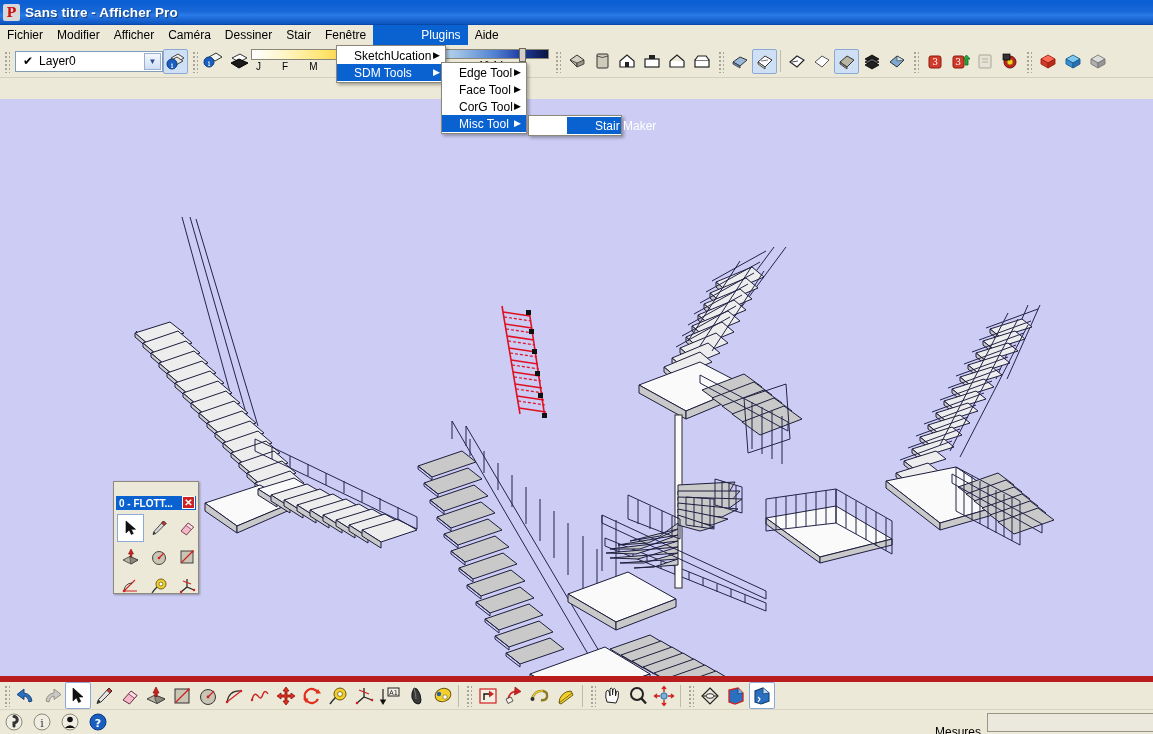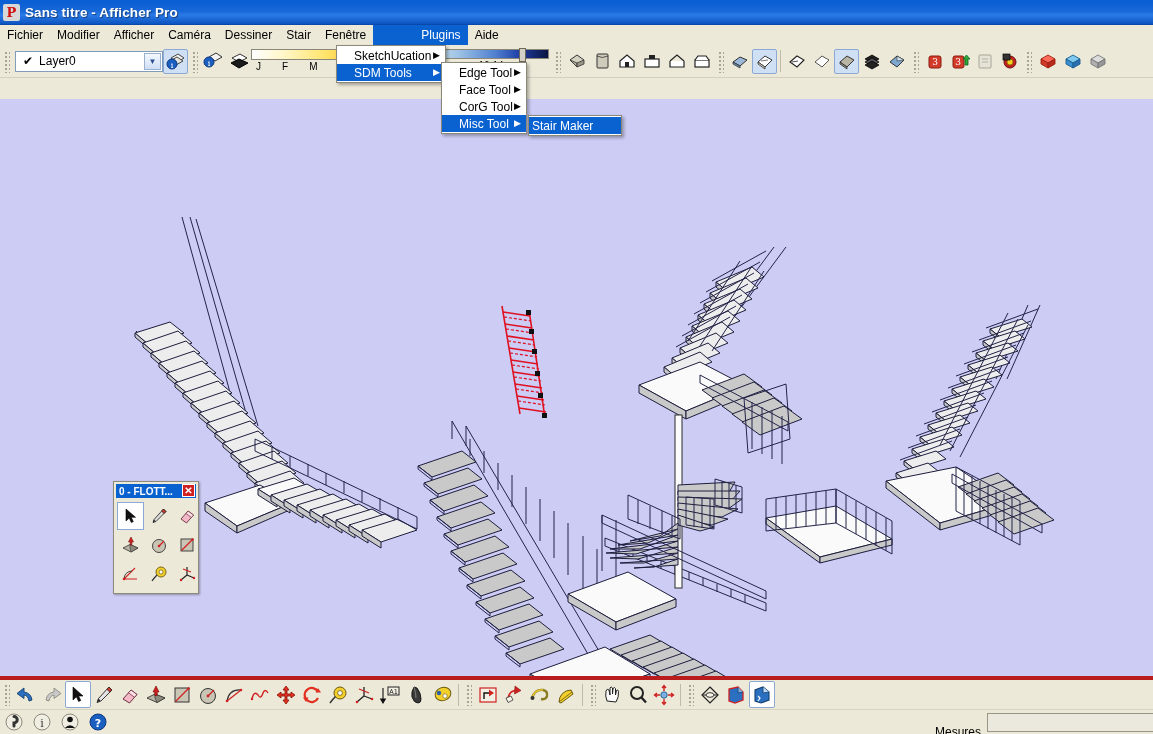--- a/index.html
+++ b/index.html
@@ -121,21 +121,21 @@
   }
   .viewport svg { display: block; }
 
   
   .float-tb {
     position: absolute; left: 113px; top: 481px; width: 86px; height: 113px;
     background: #ece9d8; border: 1px solid #8d8a7c;
     box-shadow: 1px 1px 2px rgba(0,0,0,.3);
   }
   .float-tb-title {
-    height: 14px; margin: 2px 2px 0 2px;
+    height: 14px; margin: 14px 2px 0 2px;
     background: #0a62d0; color: #fff; font-size: 10px; font-weight: bold;
     display: flex; align-items: center; padding-left: 3px; position: relative;
   }
   .float-close {
     position: absolute; right: 1px; top: 0px; width: 13px; height: 13px;
     background: #d02020; color: #fff; font-size: 10px; font-weight: bold;
     display: flex; align-items: center; justify-content: center;
     border: 1px solid #fff;
   }
   .float-grid {
@@ -143,21 +143,21 @@
     gap: 1px; padding: 4px 0 0 3px;
   }
   .float-cell {
     width: 27px; height: 28px; display: flex; align-items: center; justify-content: center;
   }
   .float-cell.sel { border: 1px solid #8ca9d6; background: #fff; }
 
   
   .bottom-tb {
     position: absolute; left: 0; top: 676px; width: 1153px; height: 33px;
-    background: #ece9d8; border-top: 4px solid #b91c1c;
+    background: #ece9d8; border-top: 6px solid #b91c1c;
     display: flex; align-items: center;
   }
   .btn28 {
     width: 26px; height: 27px; flex: 0 0 auto;
     display: flex; align-items: center; justify-content: center;
   }
   .btn28.pressed { border: 1px solid #8ca9d6; background: #fff; border-radius: 2px; }
 
   
   .statusbar {
@@ -183,21 +183,21 @@
     height: 17px; display: flex; align-items: center;
     padding: 0 6px 0 17px; white-space: nowrap; position: relative;
   }
   .menu-item.hl { background: #0a62d0; color: #fff; }
   .menu-item .arrow {
     position: absolute; right: 5px; font-size: 9px; line-height: 1;
   }
   #menu-plugins { left: 336px; top: 45px; width: 110px; }
   #menu-sdm { left: 441px; top: 62px; width: 86px; }
   #menu-misc { left: 528px; top: 115px; width: 94px; }
-  #menu-misc .menu-item { padding-left: 3px; }
+  #menu-misc .menu-item { padding-left: 28px; margin-left: 38px; }
 </style>
 </head>
 <body>
 
 <div id="app">
 
   <div class="titlebar">
     <div class="app-icon">
       <span class="glyph">P</span>
     </div>

